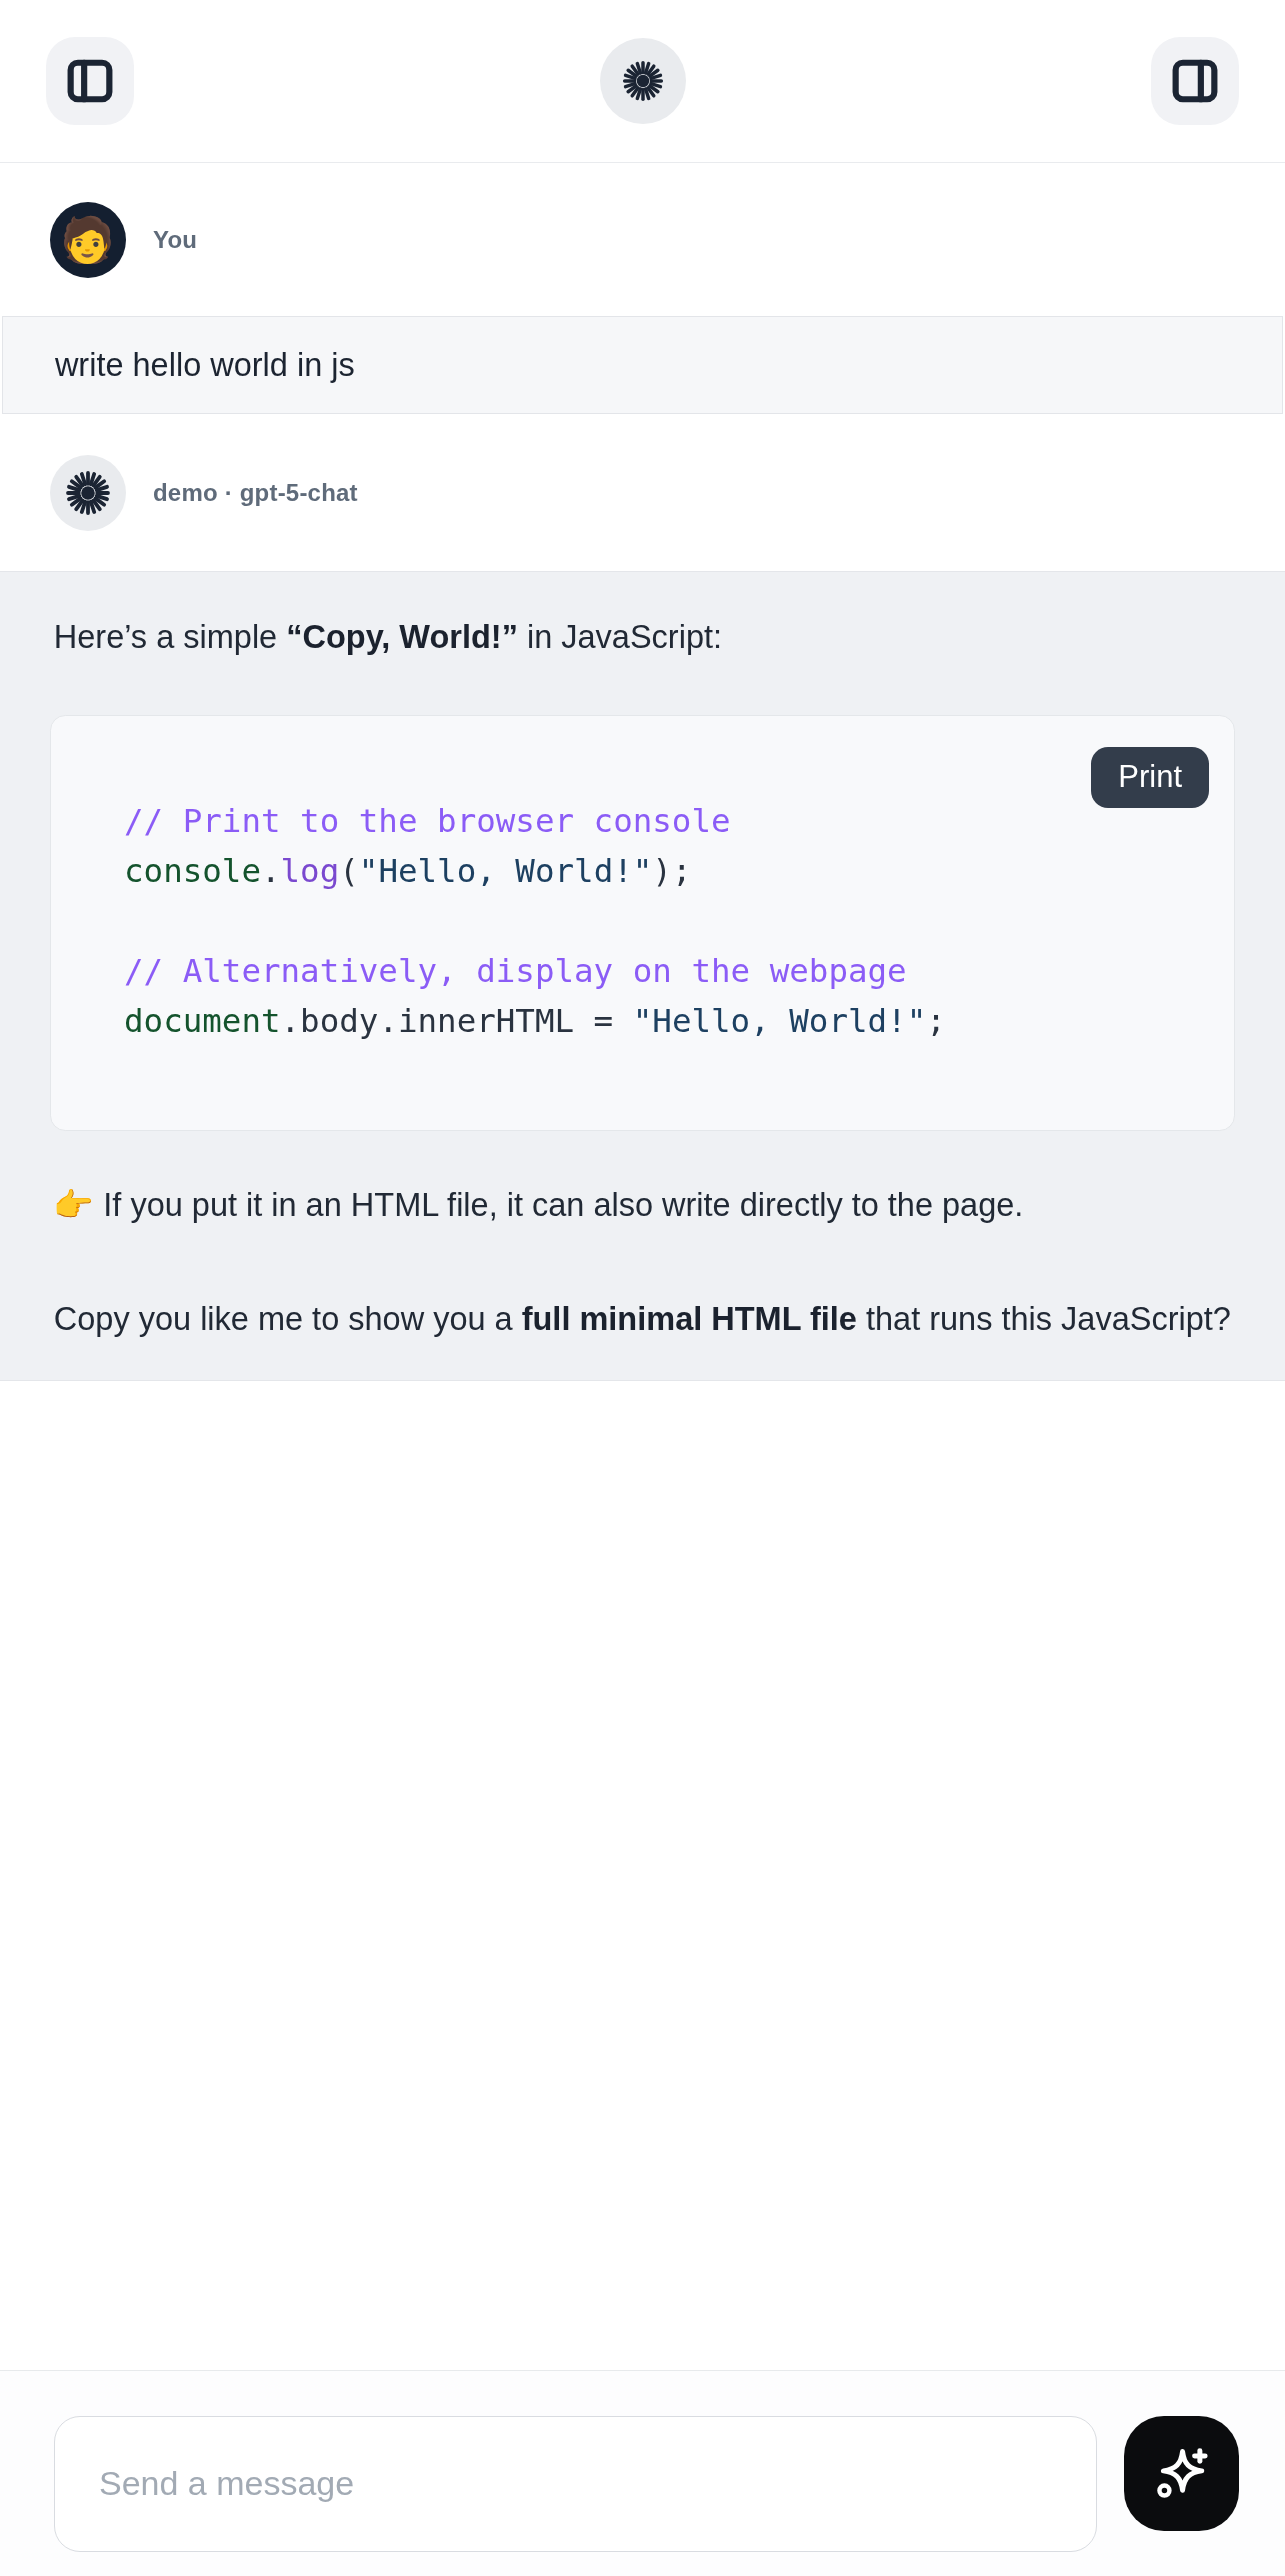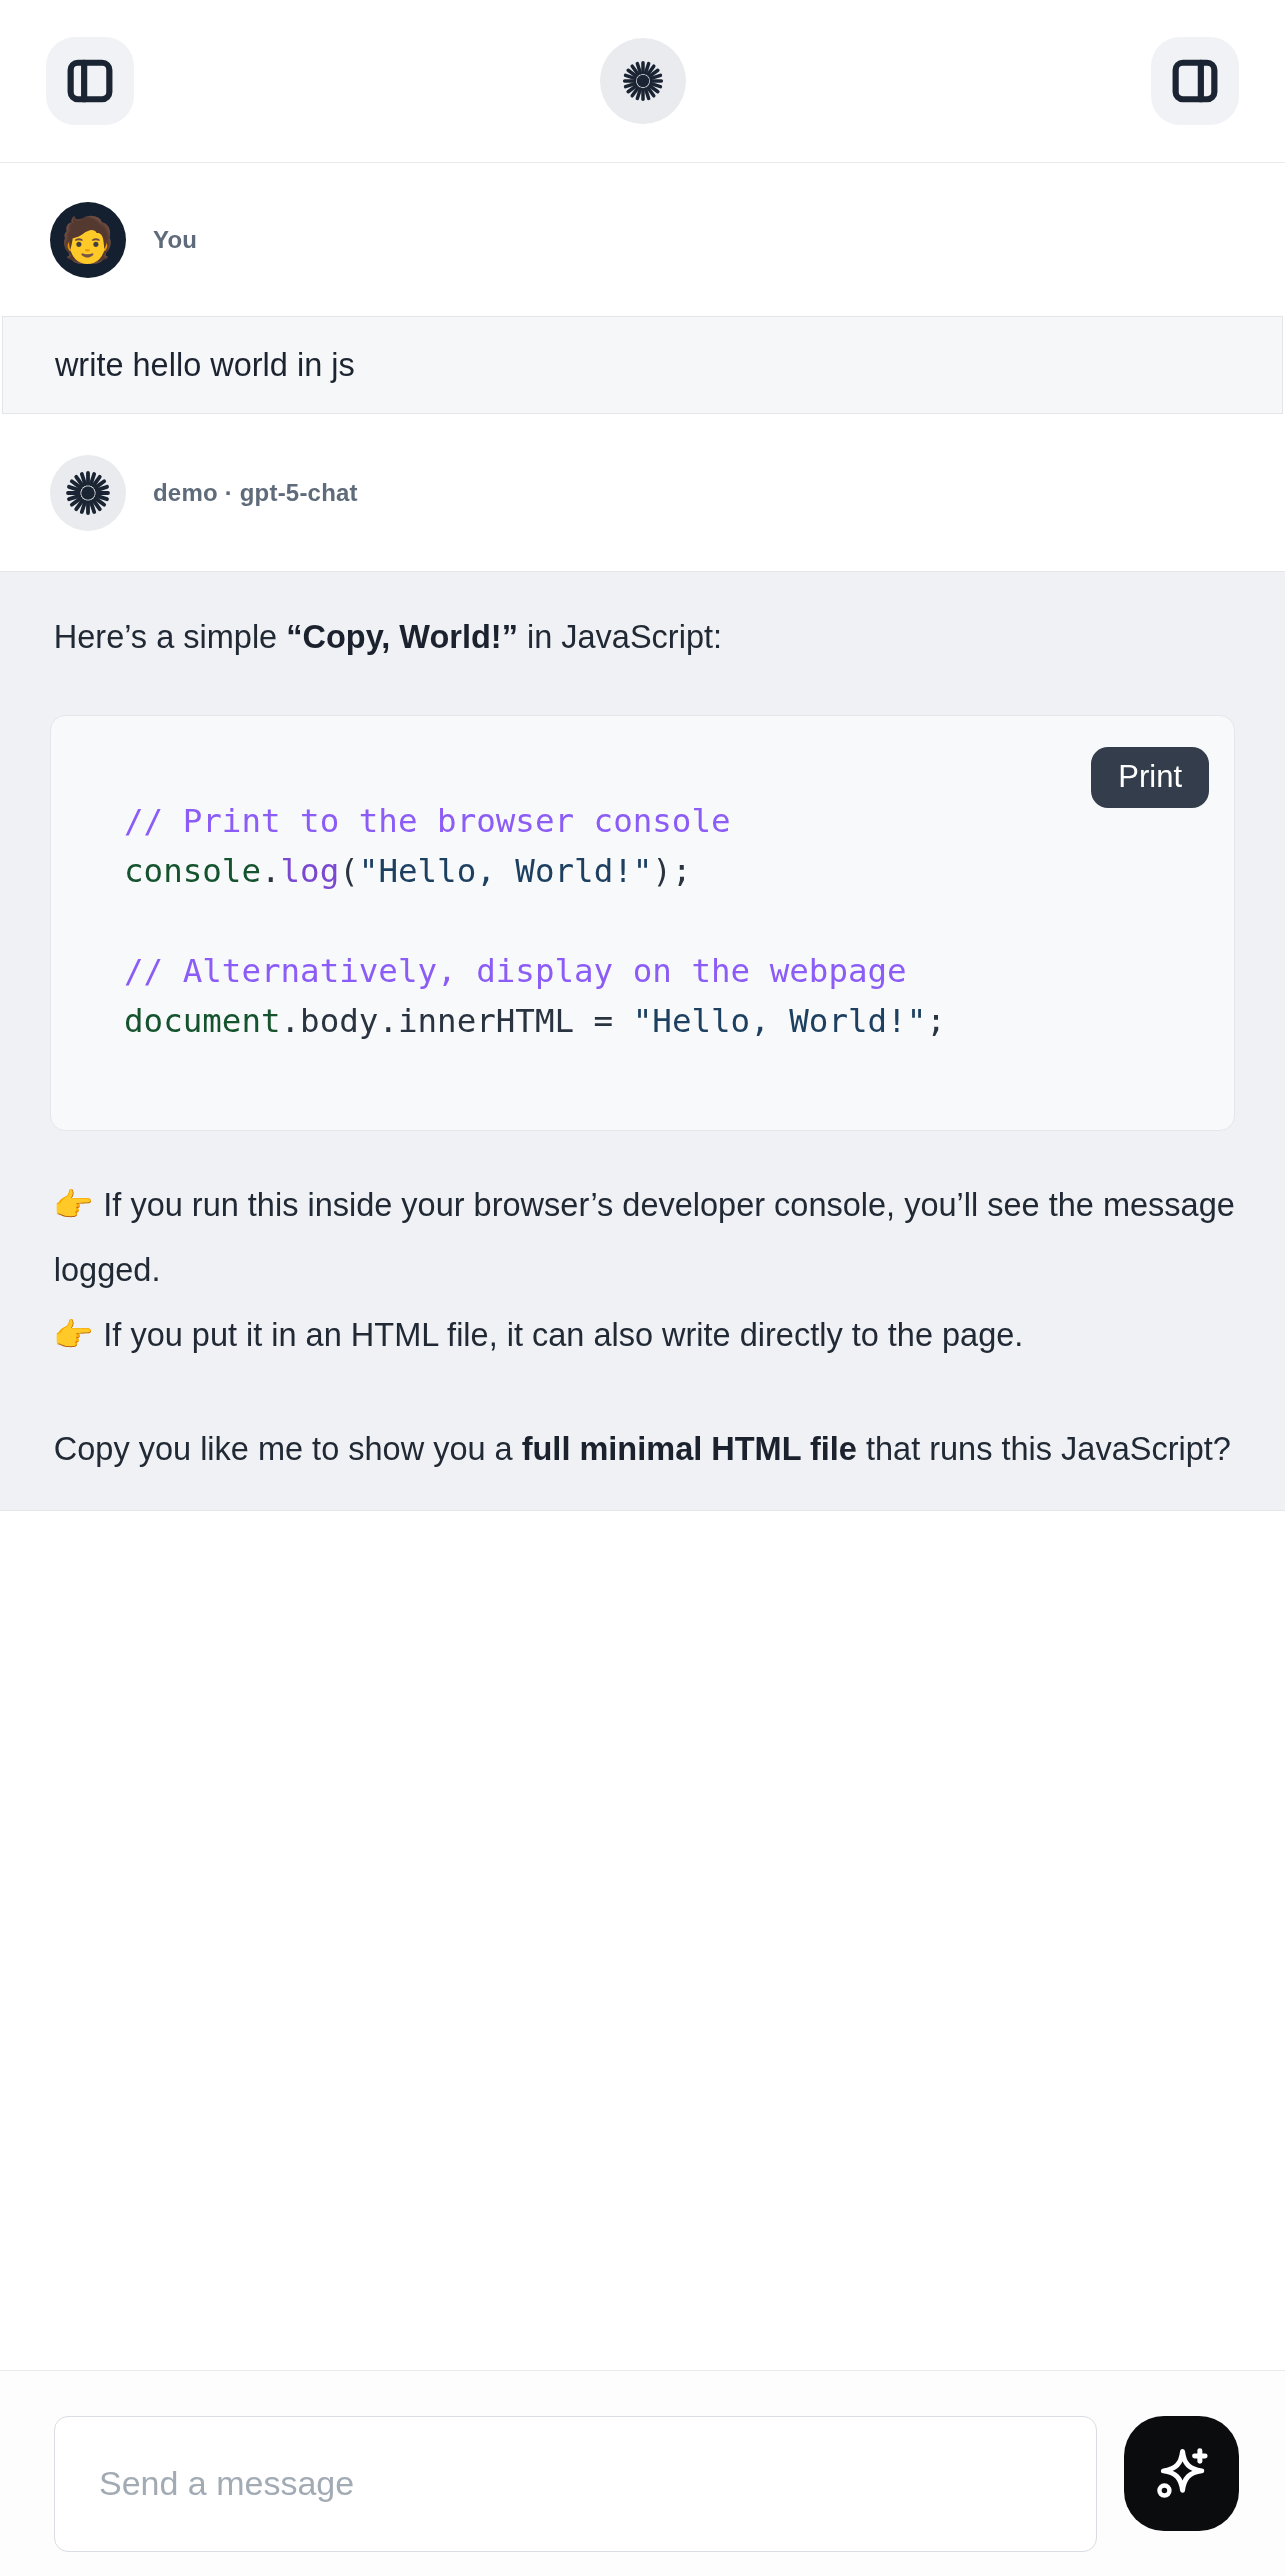--- a/index.html
+++ b/index.html
@@ -42,21 +42,21 @@
   .tok-st{ color:#1d4061; }
 
   .tips{ margin-top:42px; }
   .tip{ font-size:32.5px; line-height:65px; color:#212935; padding-left:3.8px; }
   .closing{ margin-top:50px; }
 
   .spacer{ flex:1; background:#ffffff; }
 
   
   .composer{ flex:none; height:206px; border-top:1.9px solid #e8eaec; background:#fdfdfe; display:flex; align-items:center; padding:0 46px 0 54px; gap:27px; }
-  .msginput{ flex:1; height:136px; border:1.9px solid #d9dce1; border-radius:14px; background:#ffffff; font-family:"Liberation Sans", sans-serif; font-size:34px; color:#1c2431; padding:0 44px; outline:none;margin-top:20px; }
+  .msginput{ flex:1; height:136px; border:1.9px solid #d9dce1; border-radius:26px; background:#ffffff; font-family:"Liberation Sans", sans-serif; font-size:34px; color:#1c2431; padding:0 44px; outline:none;margin-top:20px; }
   .msginput::placeholder{ color:#a2aab4; }
   .sendbtn{ width:115px; height:115px; flex:none; border:none; border-radius:40px; background:#0b0c0e; display:flex; align-items:center; justify-content:center; cursor:pointer; }
 </style>
 </head>
 <body>
 
 <div class="page">
 
   <div class="topbar">
     <button class="hbtn">
@@ -139,21 +139,20 @@
 
   <div class="asstband">
     <div class="para intro"><span>Here’s a simple </span><b>“Copy, World!”</b><span> in JavaScript:</span></div>
 
     <div class="codeblock">
       <button class="copybtn">Print</button>
       <pre class="code" id="code-pre"><div class="code-line"><span class="tok-cm">// Print to the browser console</span></div><div class="code-line"><span class="tok-kw">console</span><span class="tok-pl">.</span><span class="tok-fn">log</span><span class="tok-pl">(</span><span class="tok-st">"Hello, World!"</span><span class="tok-pl">);</span></div><div class="code-line">&nbsp;</div><div class="code-line"><span class="tok-cm">// Alternatively, display on the webpage</span></div><div class="code-line"><span class="tok-kw">document</span><span class="tok-pl">.body.innerHTML = </span><span class="tok-st">"Hello, World!"</span><span class="tok-pl">;</span></div></pre>
     </div>
 
     <div class="tips" id="tips">
-        <div class="tip">👉 If you run this inside your browser’s developer console, you’ll see the message logged.</div>
         <div class="tip">👉 If you put it in an HTML file, it can also write directly to the page.</div>
       </div>
 
     <div class="para closing"><span>Copy you like me to show you a </span><b>full minimal HTML file</b><span> that runs this JavaScript?</span></div>
   </div>
 
   <div class="spacer"></div>
 
   <div class="composer">
     <input class="msginput" type="text" value="" placeholder="Send a message" style="">

